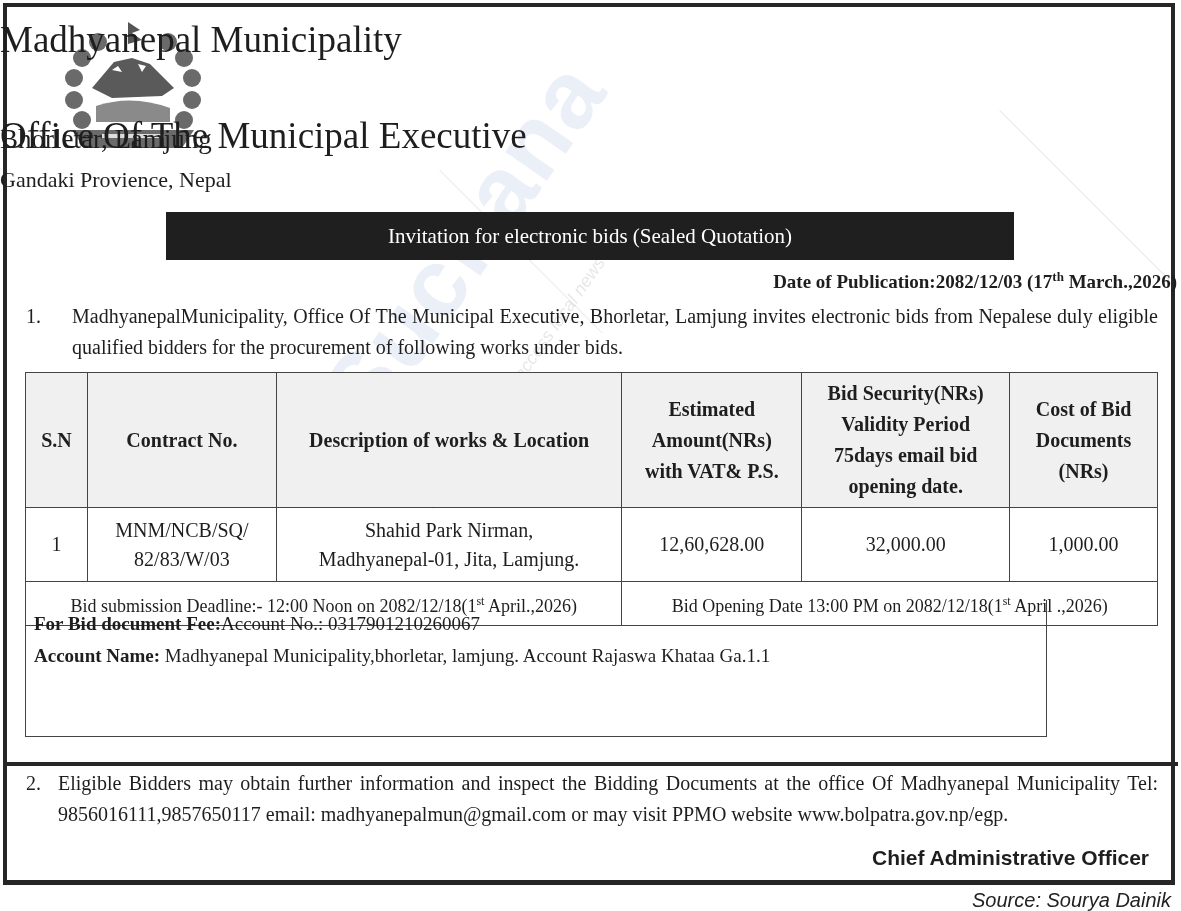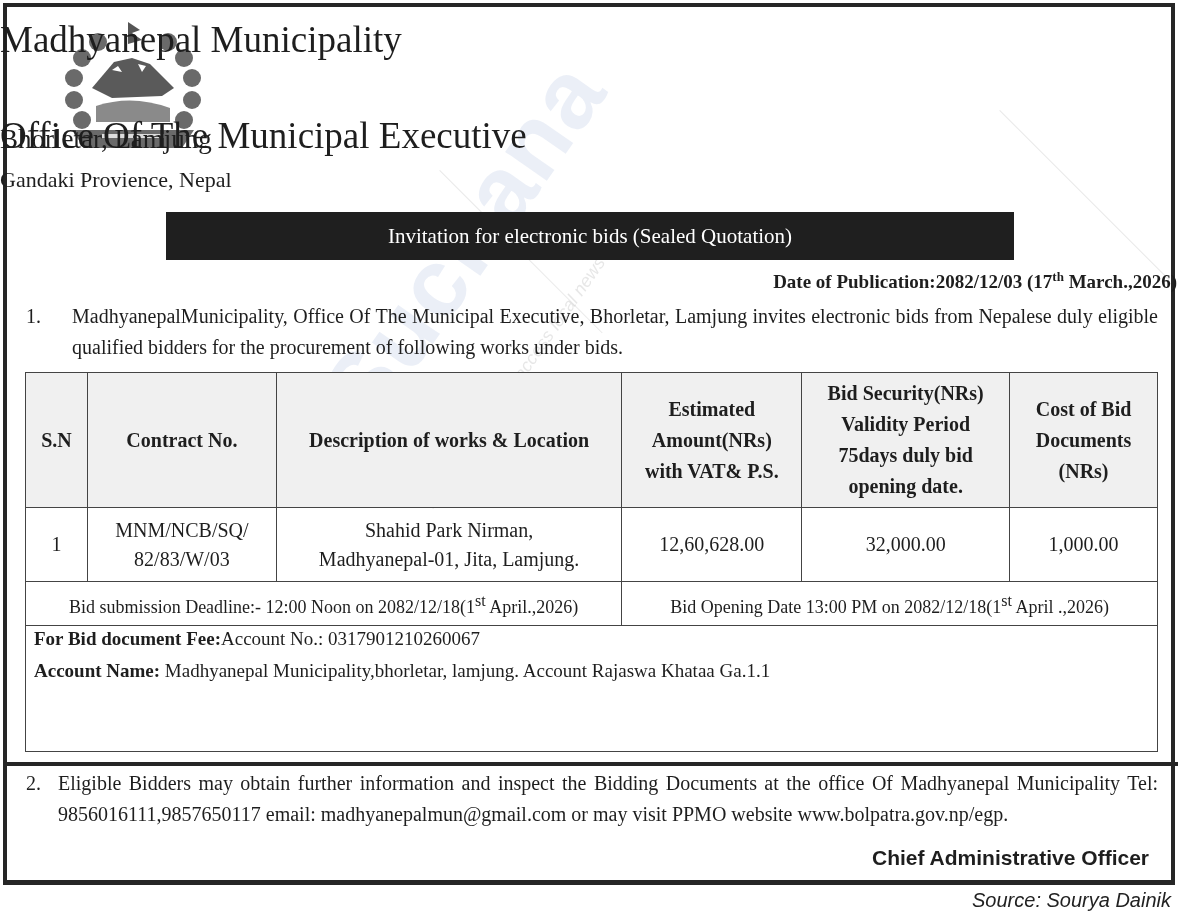--- a/index.html
+++ b/index.html
@@ -51,24 +51,24 @@
   .p1 .txt { margin-left: 46px; text-align: justify; text-align-last: left; }
 
   table.bids {
     position: absolute; left: 25px; top: 372px; width: 1133px; border-collapse: collapse;
     font-size: 20px;
   }
   table.bids td, table.bids th { border: 1.5px solid #444; text-align: center; vertical-align: middle; }
   table.bids th { background: #f0f0f0; font-weight: bold; height: 135px; line-height: 31px; }
   table.bids td { height: 74px; line-height: 29px; }
   table.bids tr.dl td { height: 44px; font-size: 18px; background: #fff; }
-  table.bids sup { font-size: 16px; }
+  table.bids sup { font-size: 12px; }
 
   .acct {
-    position: absolute; left: 25px; top: 615px; width: 1133px; height: 137px;
+    position: absolute; left: 25px; top: 600px; width: 1022px; height: 137px;
     border: 1.5px solid #444; border-top: none; padding: 8px 8px 0 8px;
     font-size: 19px; line-height: 31.5px;
   }
   .acct b { font-weight: bold; }
 
   .sep { position: absolute; left: 3px; top: 762px; width: 1175px; height: 4px; background: #262626; }
 
   .p2 { left: 26px; top: 768px; width: 1132px; }
   .p2 .num { position: absolute; left: 0; top: 0; }
   .p2 .txt { margin-left: 32px; text-align: justify; text-align-last: left; }
@@ -144,21 +144,21 @@
     <th>Contract  No.</th>
     <th>Description of works &amp; Location</th>
     <th>
       <div>Estimated</div>
       <div>Amount(NRs)</div>
       <div>with VAT&amp; P.S.</div>
     </th>
     <th>
       <div>Bid Security(NRs)</div>
       <div>Validity Period</div>
-      <div>75days duly bid</div>
+      <div>75days email bid</div>
       <div>opening date.</div>
     </th>
     <th>
       <div>Cost of Bid</div>
       <div>Documents</div>
       <div>(NRs)</div>
     </th>
   </tr>
   <tr>
     <td>1</td>

